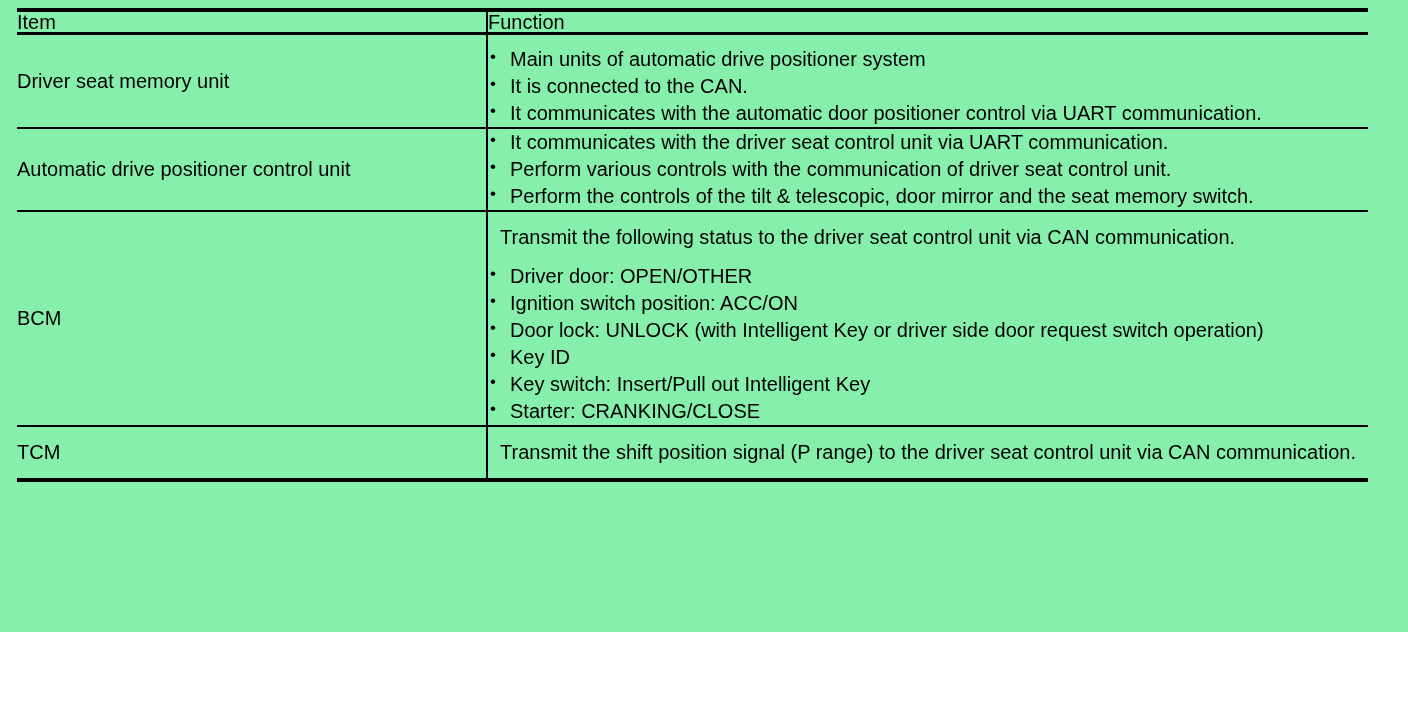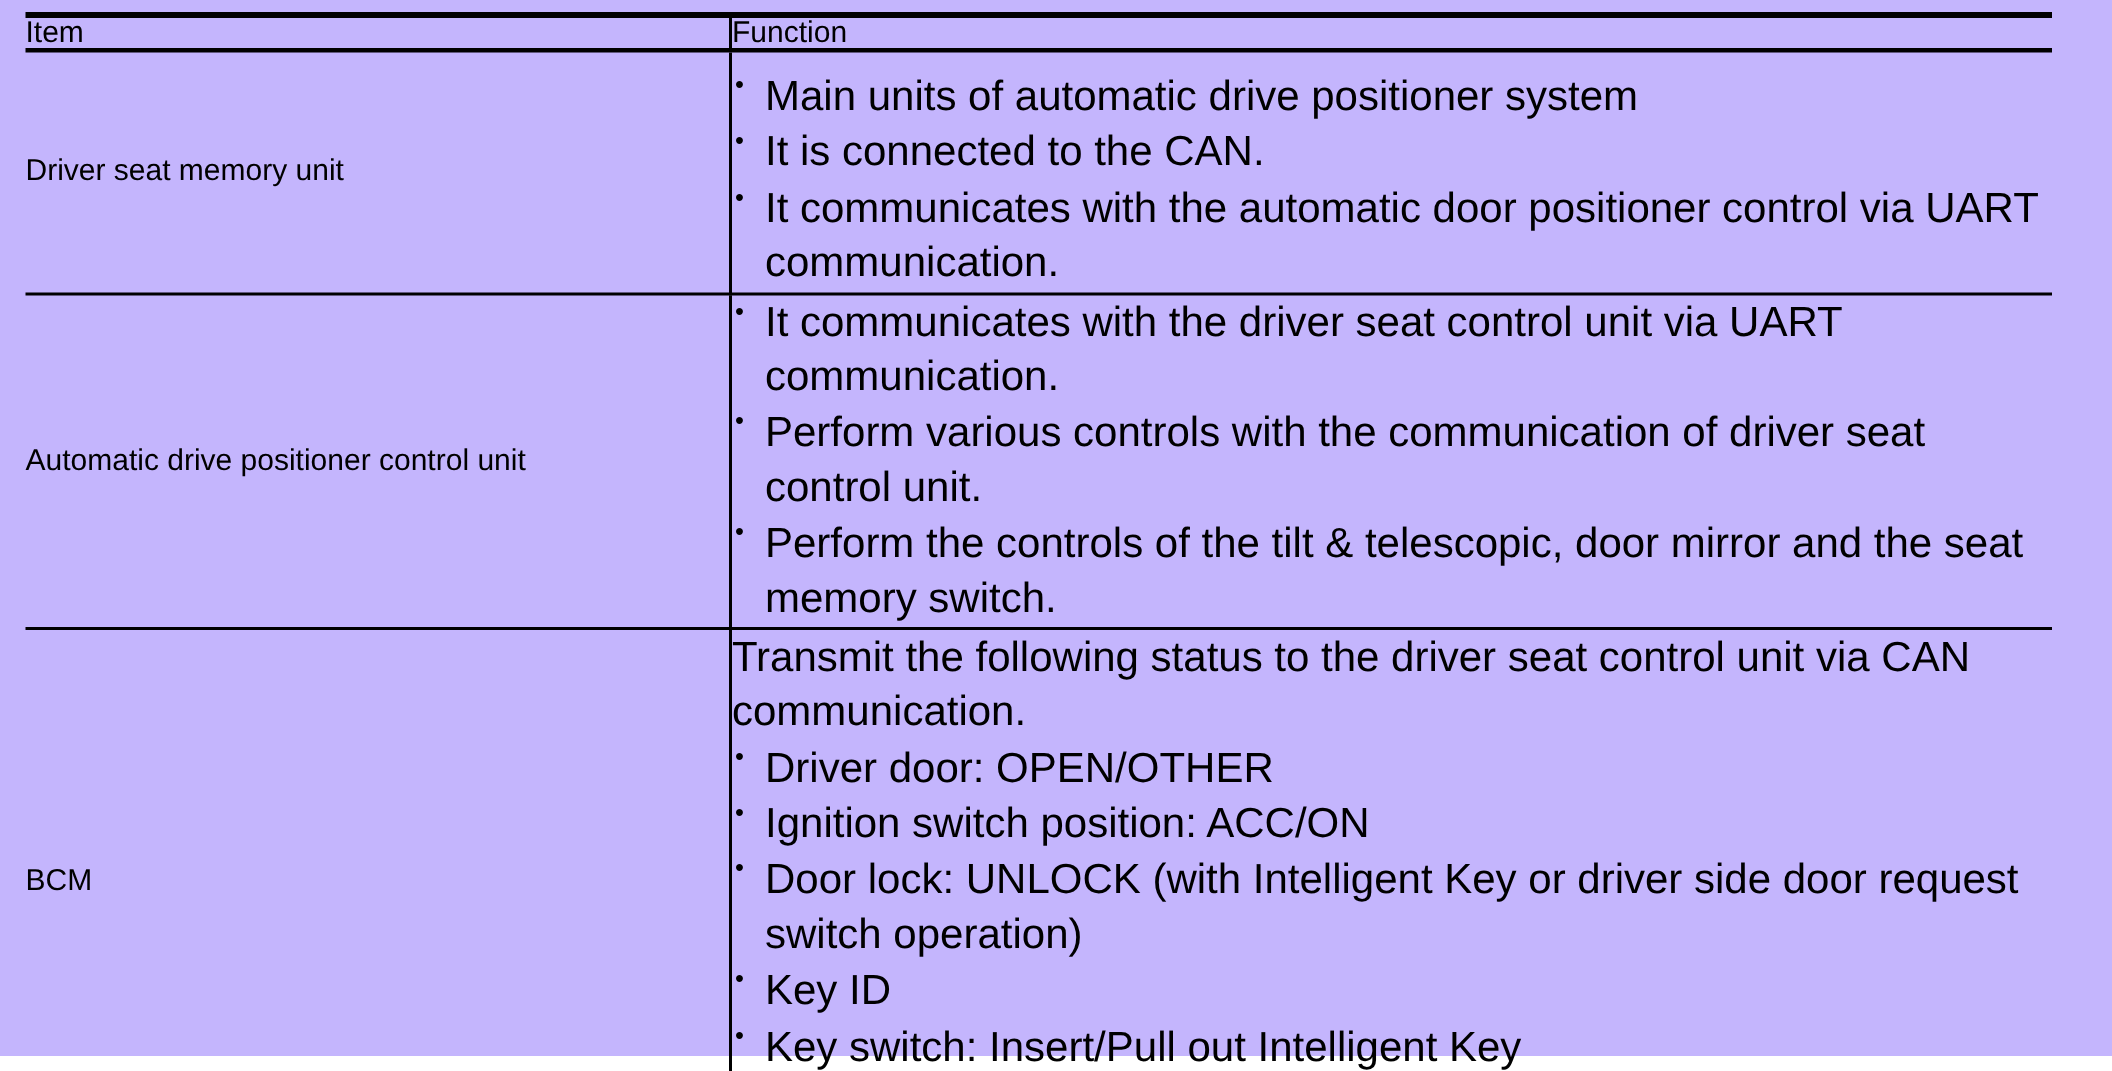--- a/index.html
+++ b/index.html
@@ -11,22 +11,22 @@
     width: 1408px;
     height: 714px;
     font-family: "Liberation Sans", sans-serif;
     color: #000000;
     overflow: hidden;
   }
 
   .sheet {
     position: relative;
     width: 1408px;
-    height: 704px;
-    background: #c4b5fd;
+    height: 632px;
+    background: #86efac;
   }
 
   .spec-table {
     position: absolute;
     left: 17px;
     top: 8px;
     width: 1351px;
     border-collapse: collapse;
     table-layout: fixed;
   }
@@ -67,29 +67,29 @@
   }
   .head-cell.head-item { border-right: 2px solid #000; }
 
   .cell-item {
     font-size: 20px;
     line-height: 1.25;
     padding: 10px 10px 10px 18px;
   }
 
   .cell-function {
-    font-size: 28px;
+    font-size: 20px;
     line-height: 1.30;
     padding: 11px 8px 12px 18px;
     vertical-align: top;
   }
 
   .lead-line {
     margin: 0 0 1px 0;
-    padding: 0;
+    padding: 12px;
   }
 
   ul.bullets {
     list-style: none;
     margin: 0;
     padding: 0;
   }
   ul.bullets > li {
     position: relative;
     padding-left: 22px;
@@ -158,17 +158,23 @@
             <li>Ignition switch position: ACC/ON</li>
             <li>Door lock: UNLOCK (with Intelligent Key or driver side door request switch operation)</li>
             <li>Key ID</li>
             <li>Key switch: Insert/Pull out Intelligent Key</li>
             <li>Starter: CRANKING/CLOSE</li>
           </ul>
         </td>
       </tr>
 
 
+      <tr class="row-tcm last-row">
+        <td class="cell-item">TCM</td>
+        <td class="cell-function">
+          <div class="lead-line">Transmit the shift position signal (P range) to the driver seat control unit via CAN communication.</div>
+        </td>
+      </tr>
 
     </tbody>
   </table>
 
 </div>
 
 </body></html>

